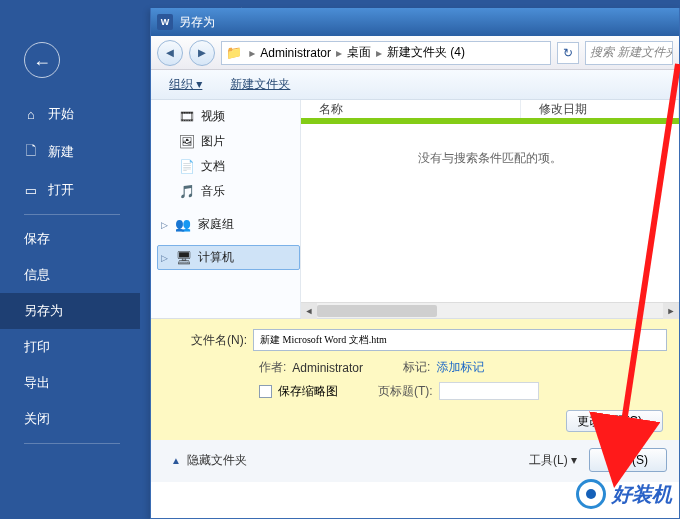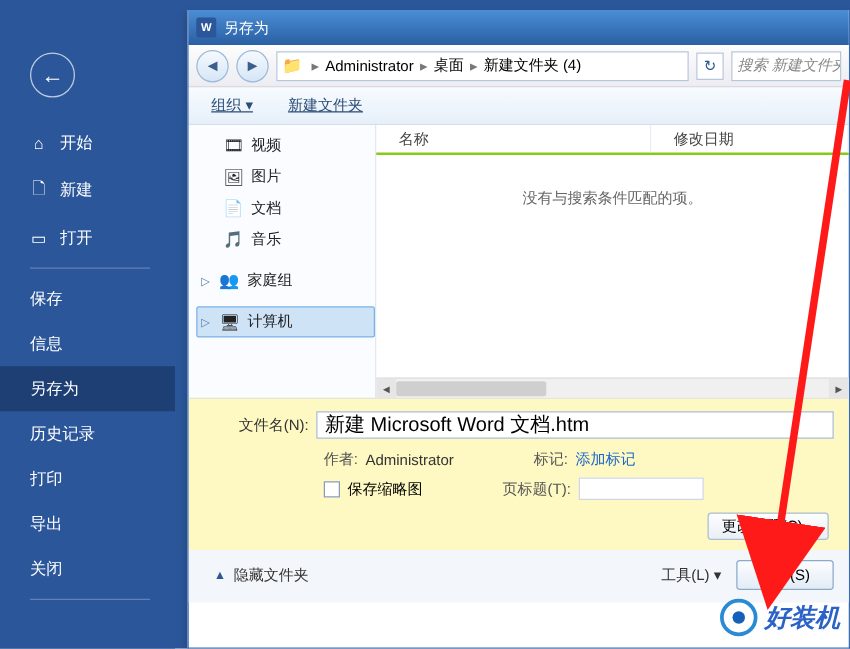--- a/index.html
+++ b/index.html
@@ -37,37 +37,37 @@
 .dlg-body { display: flex; height: 218px; }
 .tree { width: 150px; border-right: 1px solid #e2e8ef; background: #fafcff; padding: 4px 0 4px 6px; font-size: 12px; overflow: hidden; }
 .tree-item { display: flex; align-items: center; gap: 6px; padding: 4px 4px; color: #222; cursor: pointer; }
 .tree-item.selected { background: #cfe3f7; border: 1px solid #7bb1e8; border-radius: 2px; padding: 3px 3px; }
 .tree-item.group { margin-top: 8px; }
 .tree-item .ico { width: 16px; height: 16px; display: inline-flex; align-items: center; justify-content: center; font-size: 13px; }
 .tree-indent { width: 12px; display: inline-block; }
 .tree-caret { color: #5b7ba3; font-size: 9px; margin-right: 2px; }
 
 .filepane { flex: 1; display: flex; flex-direction: column; position: relative; }
-.col-headers { height: 24px; border-bottom: 2px solid #84cc16; display: flex; align-items: center; font-size: 12px; color: #444; }
+.col-headers { height: 24px; border-bottom: 6px solid #84cc16; display: flex; align-items: center; font-size: 12px; color: #444; }
 .col-headers .col { padding-left: 18px; border-right: 1px solid #e8edf3; height: 100%; display: flex; align-items: center; }
 .col-name { width: 220px; }
 .col-date { flex: 1; }
 .empty-msg { flex: 1; display: flex; align-items: flex-start; justify-content: center; padding-top: 26px; font-size: 12px; color: #666; }
 .hscroll { height: 16px; background: #f0f0f0; border-top: 1px solid #ddd; position: relative; }
 .hscroll .arrow { position: absolute; top: 0; width: 16px; height: 16px; background: #e6e6e6; display: flex; align-items: center; justify-content: center; font-size: 9px; color: #555; }
 .hscroll .arrow.l { left: 0; }
 .hscroll .arrow.r { right: 0; }
 .hscroll .thumb { position: absolute; left: 16px; top: 2px; height: 12px; width: 120px; background: #cfcfcf; border-radius: 2px; }
 
 .dlg-footer { border-top: 1px solid #d9dfe6; padding: 10px 12px 8px 20px; font-size: 12px; background: #fef9c3; }
 .form-row { display: flex; align-items: center; margin-bottom: 8px; }
 .form-row .lbl { width: 82px; text-align: right; padding-right: 6px; color: #333; }
 .form-row .field { flex: 1; height: 22px; border: 1px solid #abbdd2; background: #fff; padding: 0 6px; display: flex; align-items: center; font-size: 12px; }
-.form-row .field input { border: none; outline: none; width: 100%; font-size: 16px; font-family: Liberation Sans, sans-serif; }
-.meta-row { display: flex; gap: 64px; padding-left: 88px; margin-bottom: 6px; font-size: 12px; }
+.form-row .field input { border: none; outline: none; width: 100%; font-size: 10px; font-family: Liberation Serif, serif; }
+.meta-row { display: flex; gap: 40px; padding-left: 88px; margin-bottom: 6px; font-size: 12px; }
 .meta-pair { display: flex; align-items: center; gap: 6px; }
 .meta-pair .mlbl { color: #555; }
 .meta-pair .mval { color: #333; }
 .meta-pair .mlink { color: #1a66c7; cursor: pointer; }
 .meta-pair input.mval { border: 1px solid #d0d7df; height: 18px; width: 100px; padding: 0 4px; font-size: 12px; }
 .thumb-check { display: flex; align-items: center; gap: 6px; }
 .thumb-check .cb { width: 13px; height: 13px; border: 1px solid #8a9db3; background: #fff; }
 .change-title-btn { height: 22px; padding: 0 10px; border: 1px solid #a9bdd4; background: linear-gradient(#fdfdfe,#e9eff6); border-radius: 3px; font-size: 12px; cursor: pointer; margin-top: 4px; }
 
 .dlg-bottom { display: flex; align-items: center; padding: 8px 12px 10px 20px; font-size: 12px; background: #f3f6fa; }
@@ -115,23 +115,20 @@
       </div>
     <div class="ws-sep"></div>
     <div class="ws-item">
         <span>保存</span>
       </div>
     <div class="ws-item">
         <span>信息</span>
       </div>
     <div class="ws-item selected">
         <span>另存为</span>
-      </div>
-    <div class="ws-item">
-        <span>历史记录</span>
       </div>
     <div class="ws-item">
         <span>打印</span>
       </div>
     <div class="ws-item">
         <span>导出</span>
       </div>
     <div class="ws-item">
         <span>关闭</span>
       </div>

